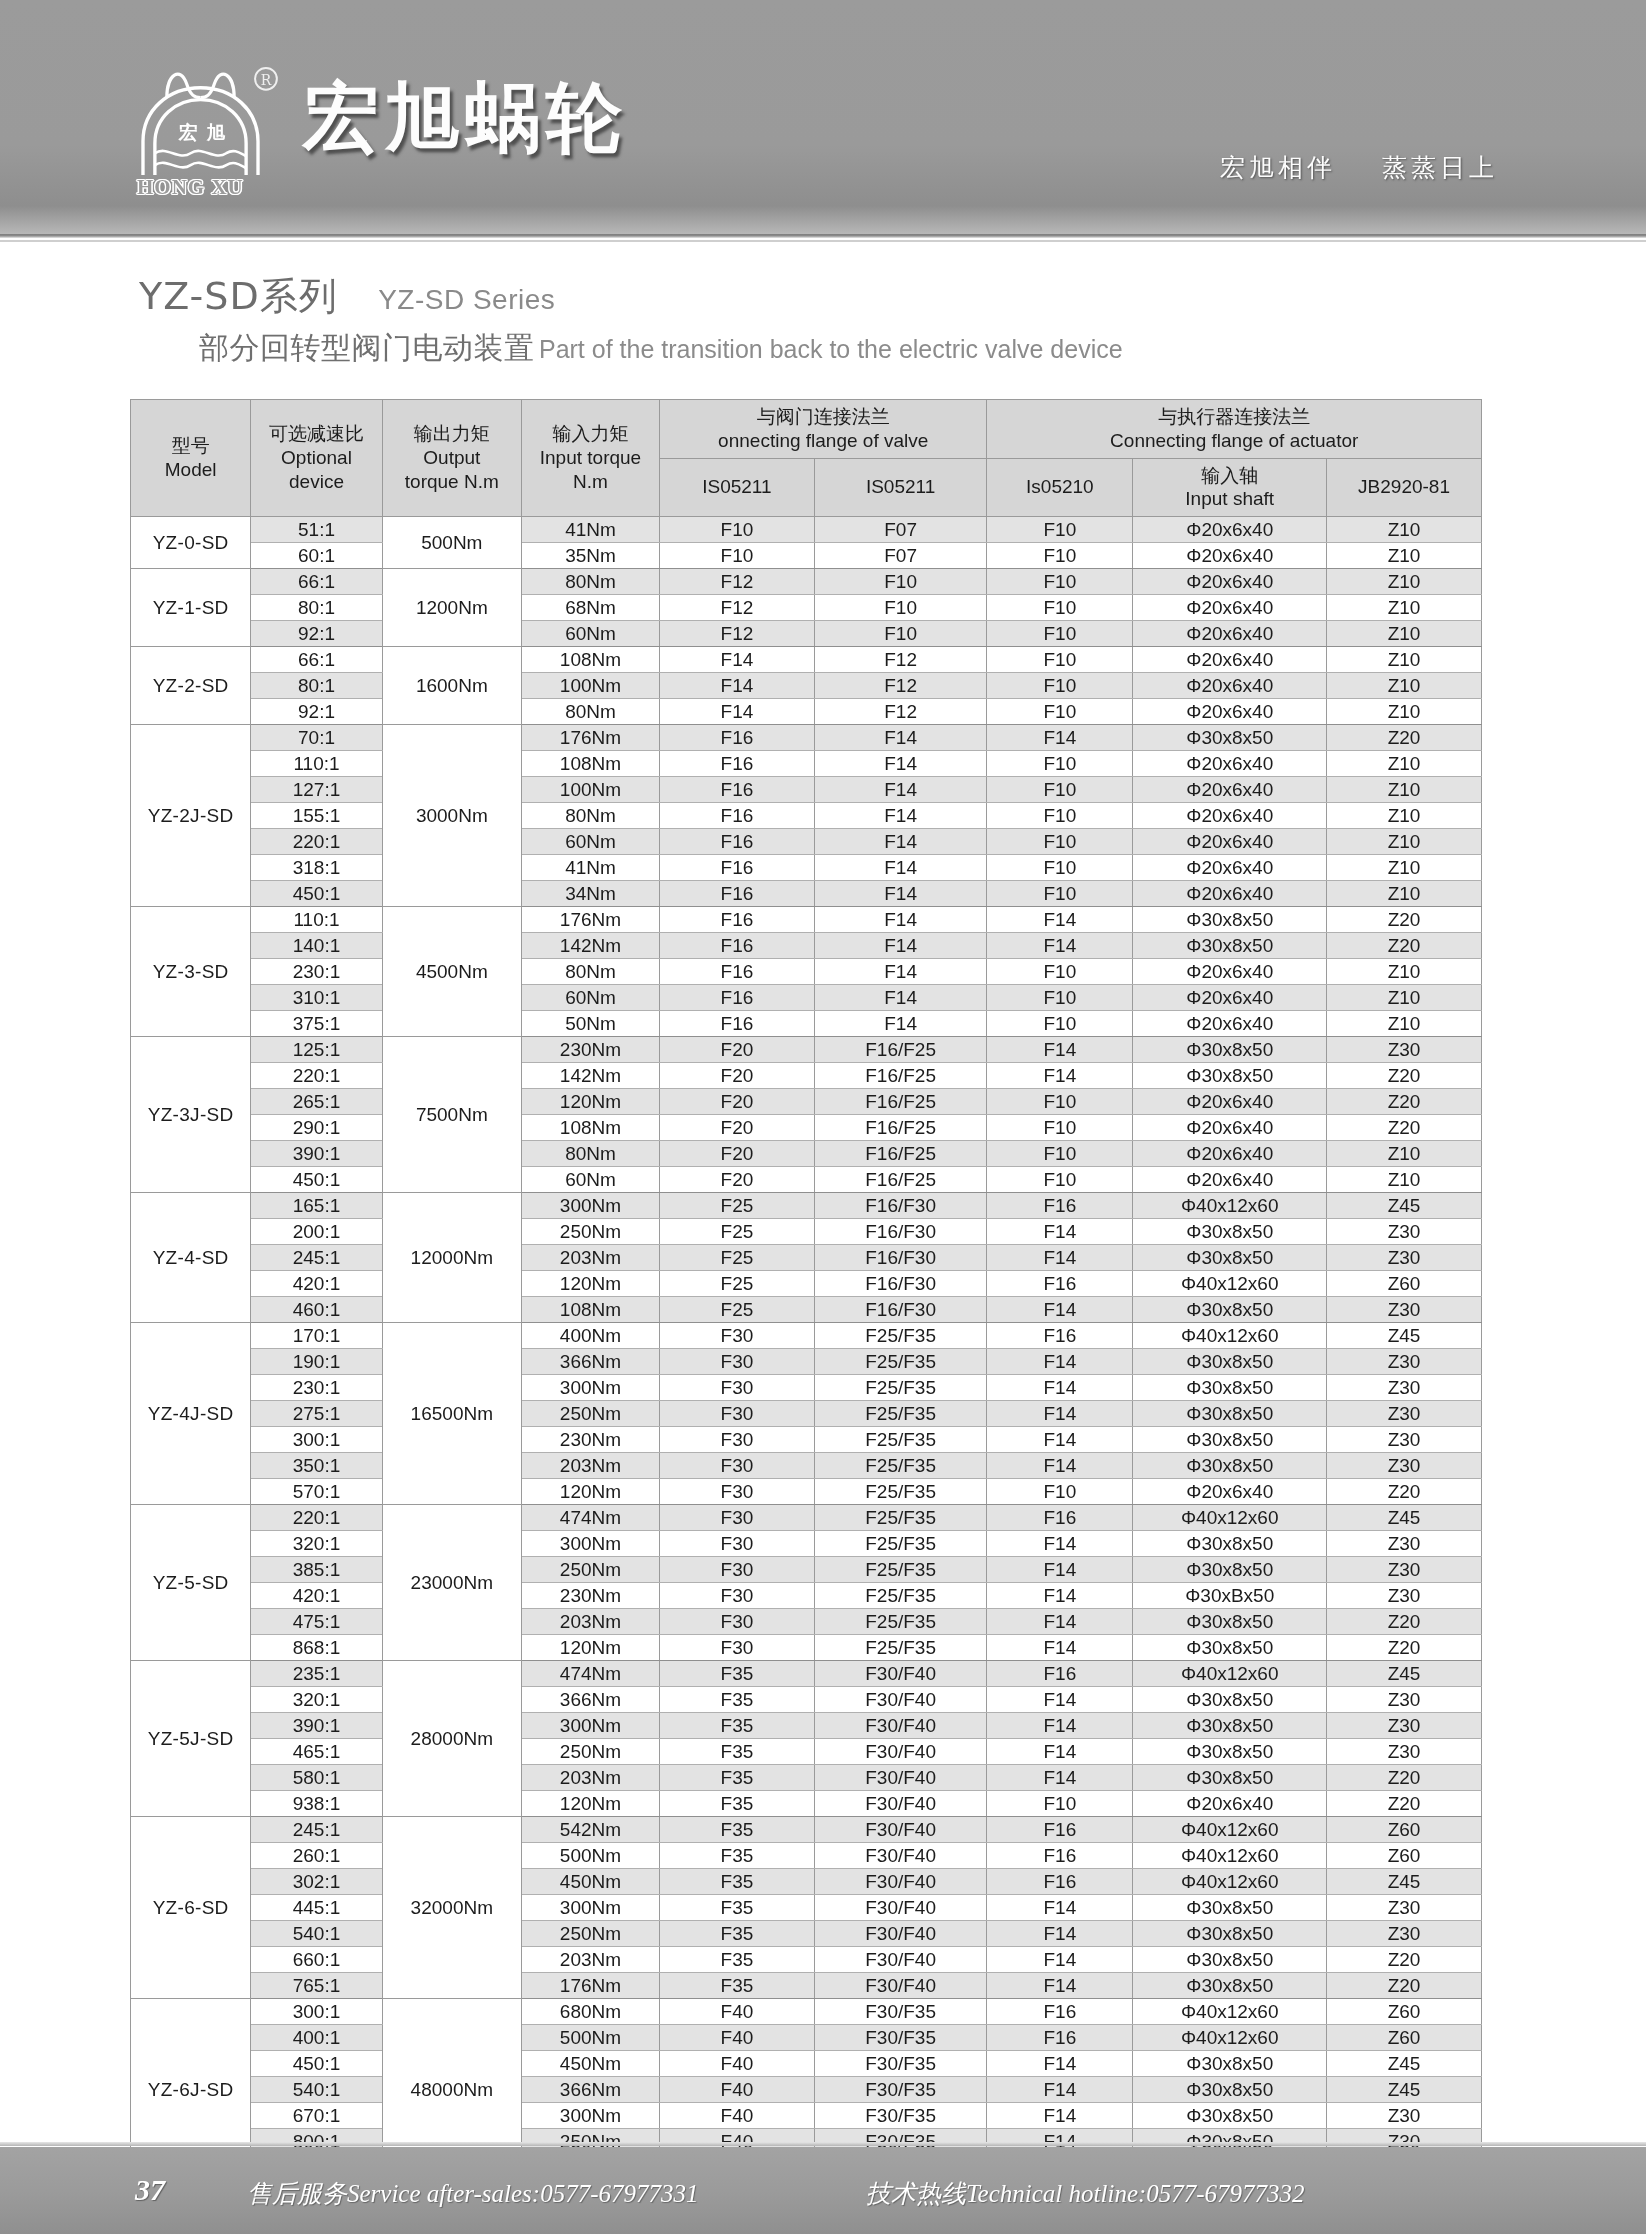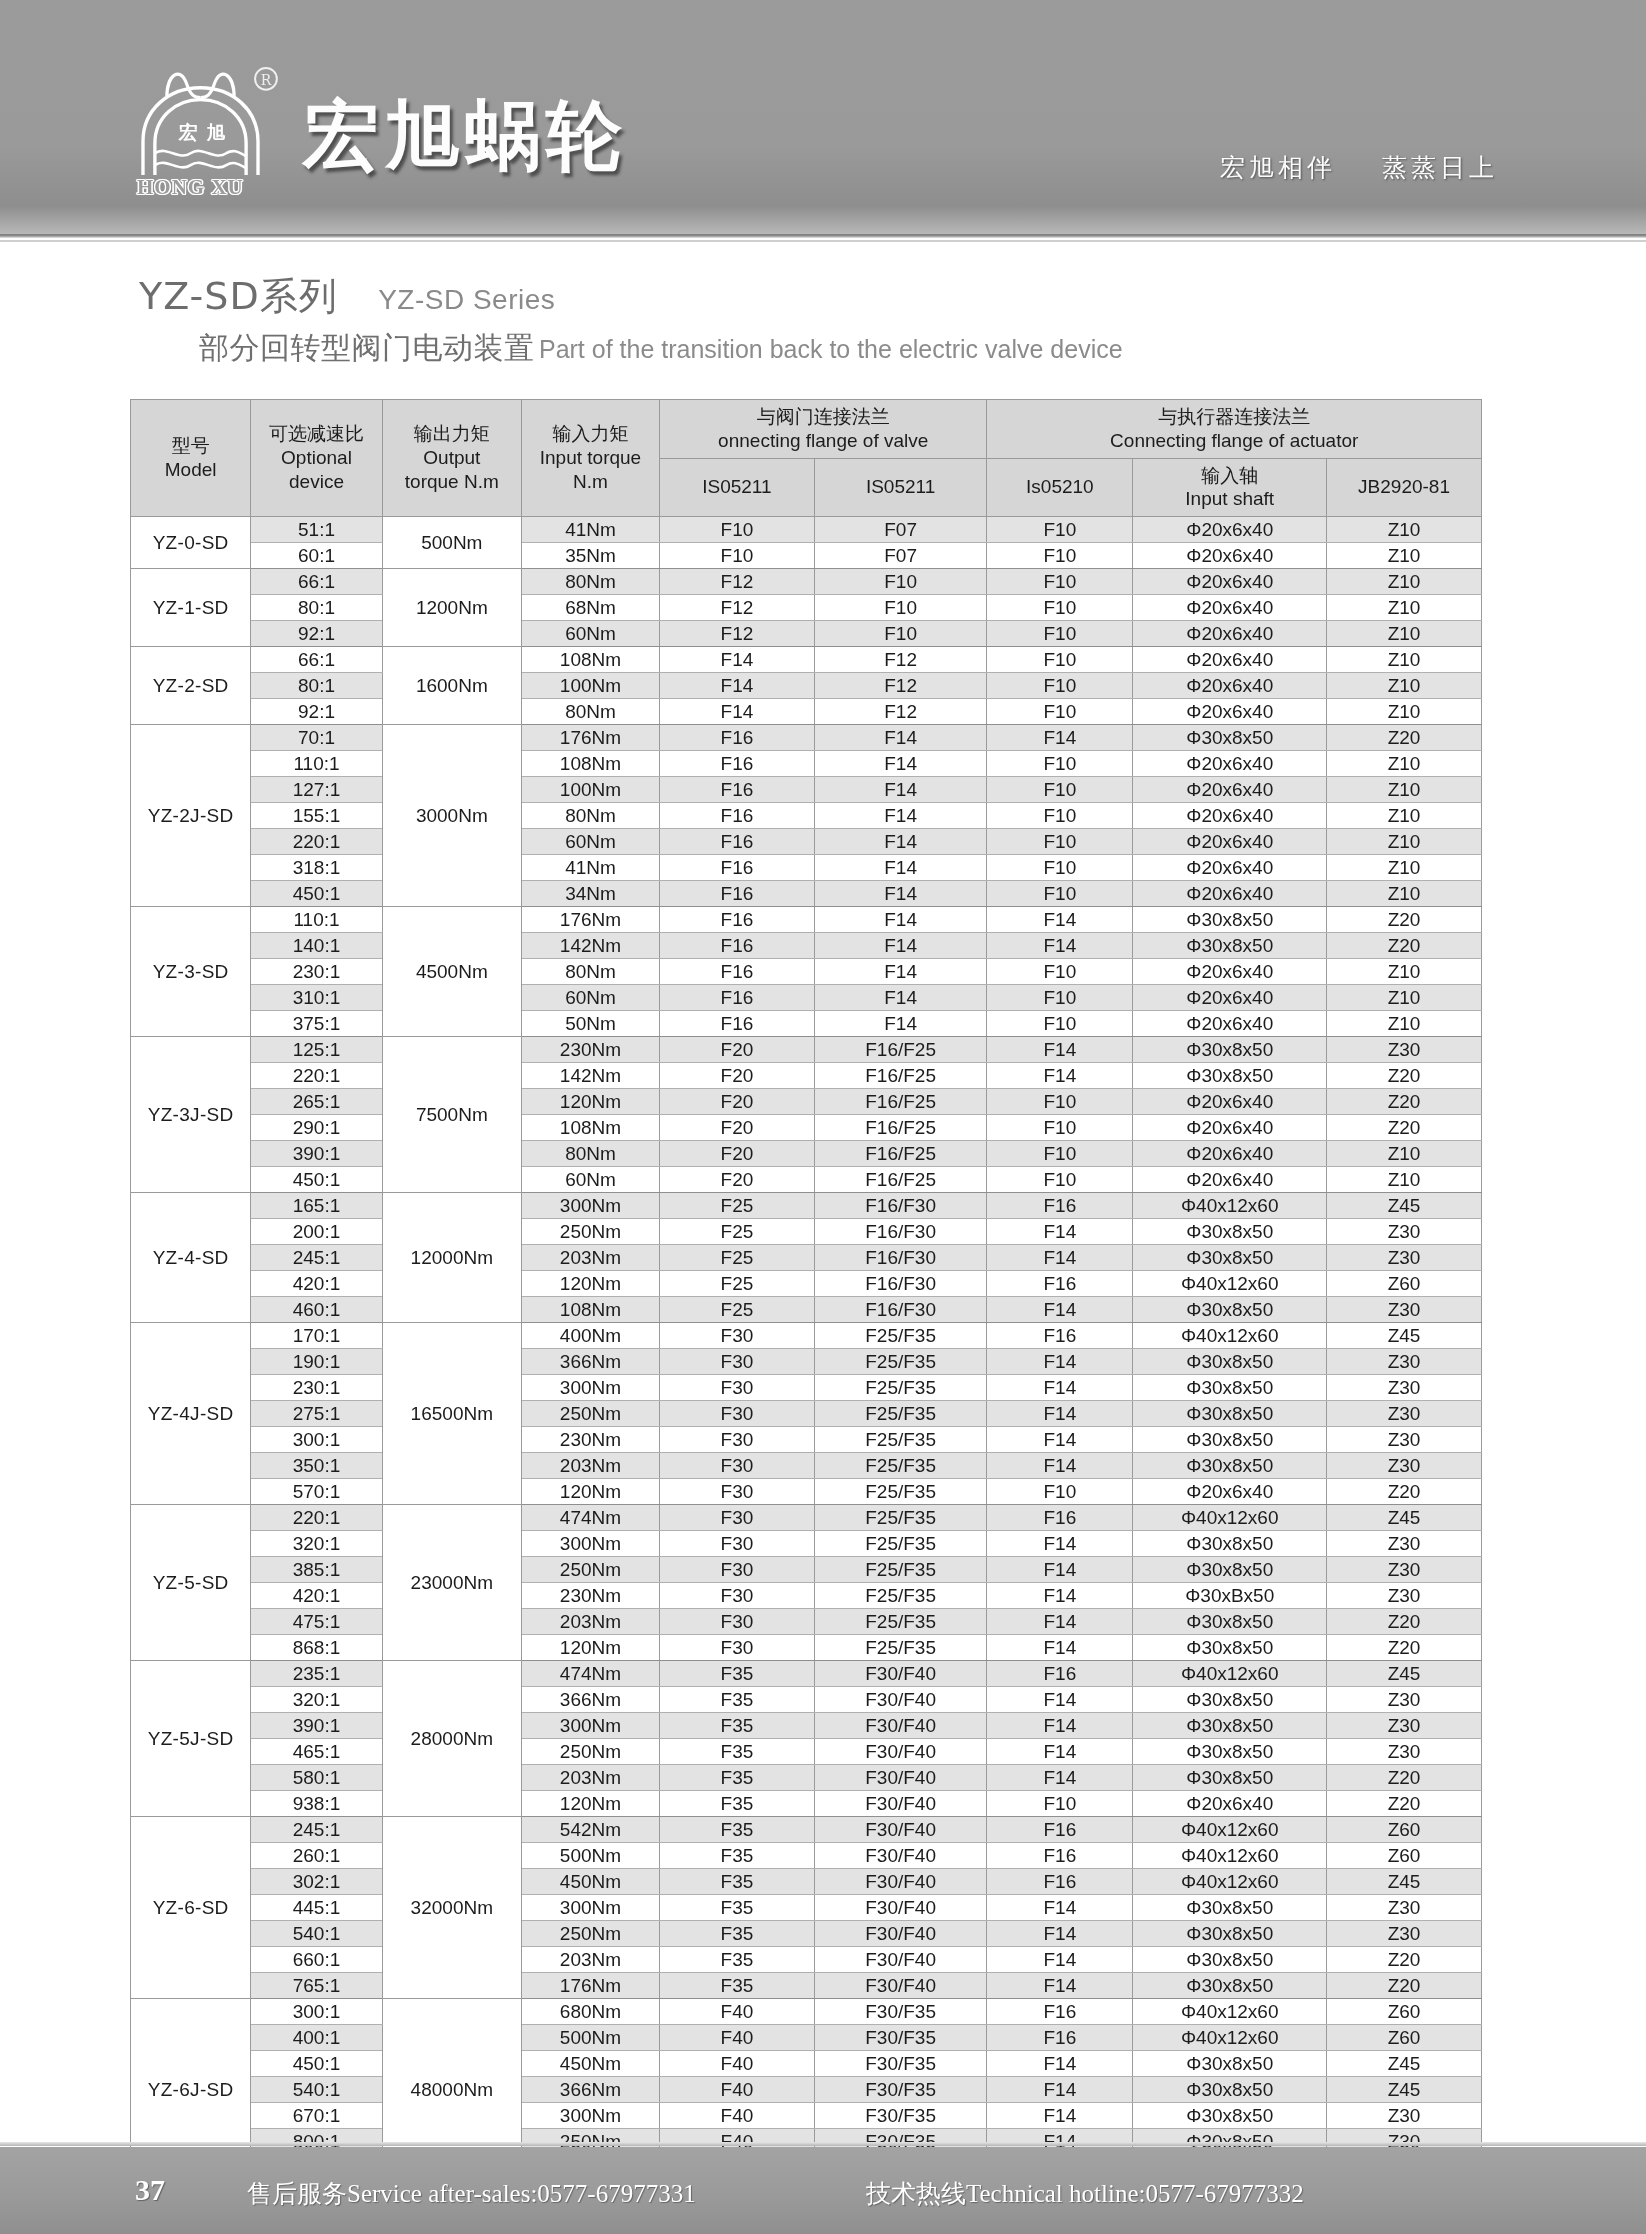--- a/index.html
+++ b/index.html
@@ -28,21 +28,21 @@
   .logo-hongxu{
     position:absolute;left:16px;top:117px;
     font-family:"Liberation Serif","DejaVu Serif",serif;
     font-weight:bold;font-size:21px;letter-spacing:1px;
     color:#9b9b9b;
     text-shadow:-1px -1px 0 #fff,1px -1px 0 #fff,-1px 1px 0 #fff,1px 1px 0 #fff,
                 0 -1.4px 0 #fff,0 1.4px 0 #fff,-1.4px 0 0 #fff,1.4px 0 0 #fff;
     white-space:nowrap;
   }
   .brand-cn{
-    position:absolute;left:303px;top:98px;
+    position:absolute;left:303px;top:80px;
     font-family:"DejaVu Sans","Liberation Sans",sans-serif;
     font-weight:bold;font-size:76px;letter-spacing:5px;
     color:#fdfdfd;
     text-shadow:3px 4px 3px rgba(55,55,55,.75);
     white-space:nowrap;line-height:1;text-align:center;
   }
   .slogan{
     position:absolute;right:149px;top:151px;
     font-family:"DejaVu Sans","Liberation Sans",sans-serif;
     font-size:25px;letter-spacing:4px;color:#fcfcfc;
@@ -139,20 +139,21 @@
   tbody tr.grp-first td.v2,tbody tr.grp-first td.a1,tbody tr.grp-first td.a2,
   tbody tr.grp-first td.a3{border-top:1px solid #8f8f8f;}
   tbody tr.grp-last td.ratio,tbody tr.grp-last td.intq,tbody tr.grp-last td.v1,
   tbody tr.grp-last td.v2,tbody tr.grp-last td.a1,tbody tr.grp-last td.a2,
   tbody tr.grp-last td.a3{border-bottom:1px solid #8f8f8f;}
 
   
   .footer{
     position:absolute;left:0;bottom:0;width:1647px;height:88px;
     background:linear-gradient(180deg,#a3a3a3 0%,#9a9a9a 55%,#8f8f8f 100%);
+    font-style:italic;
   }
   .footer-line{
     position:absolute;left:0;top:-5px;width:1647px;height:4px;
     background:linear-gradient(180deg,#e6e6e6 0%,#b5b5b5 100%);
   }
   .page-num{
     position:absolute;left:135px;top:26px;
     font-family:"Liberation Serif","DejaVu Serif",serif;
     font-size:30px;font-weight:bold;color:#ffffff;
     text-shadow:1px 1px 1px rgba(60,60,60,.6);

